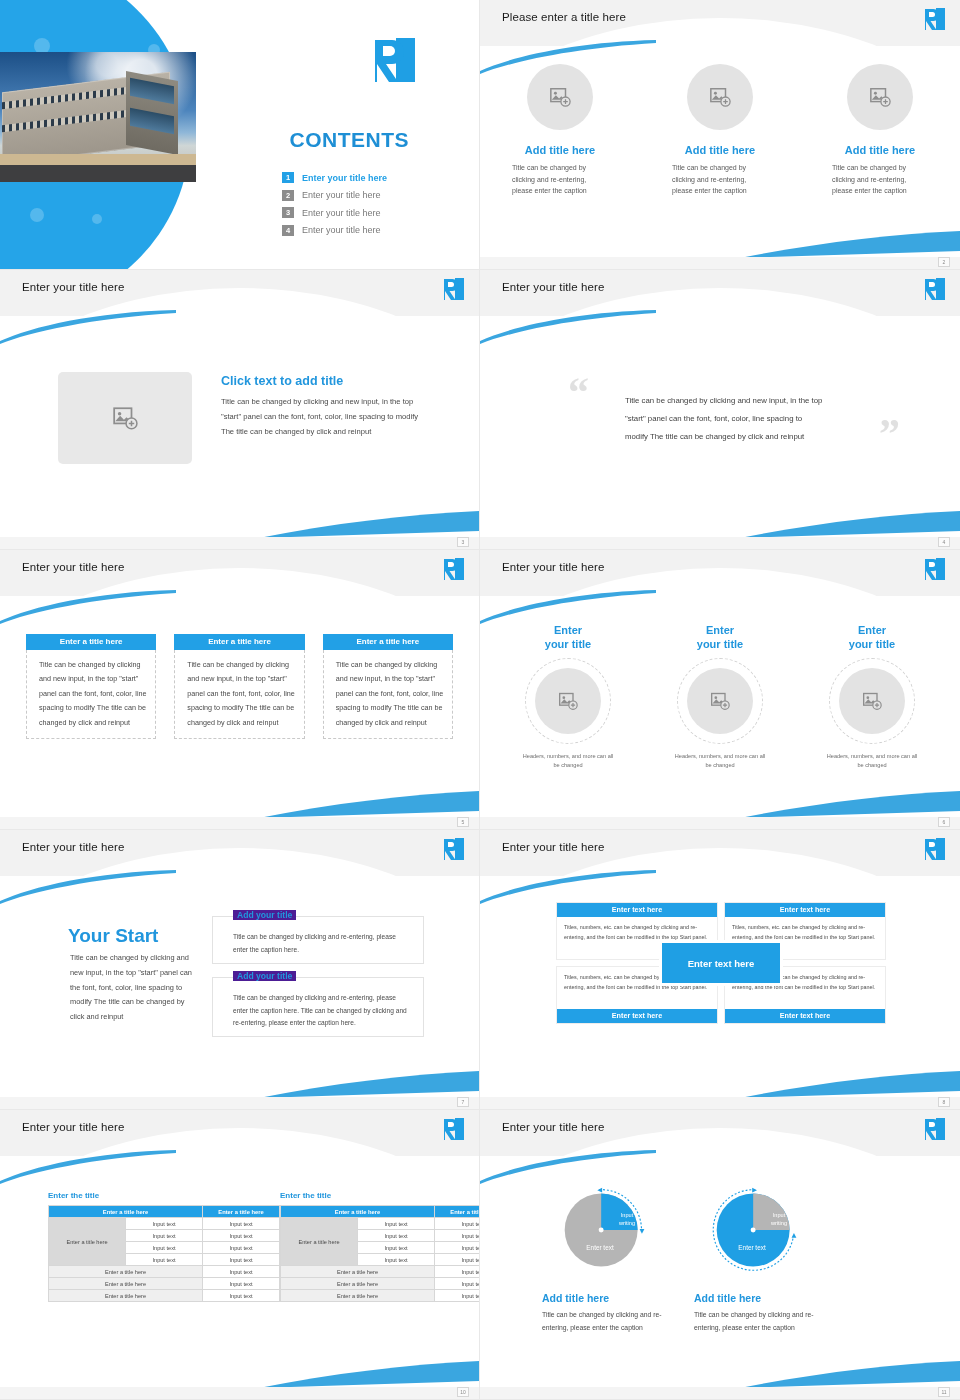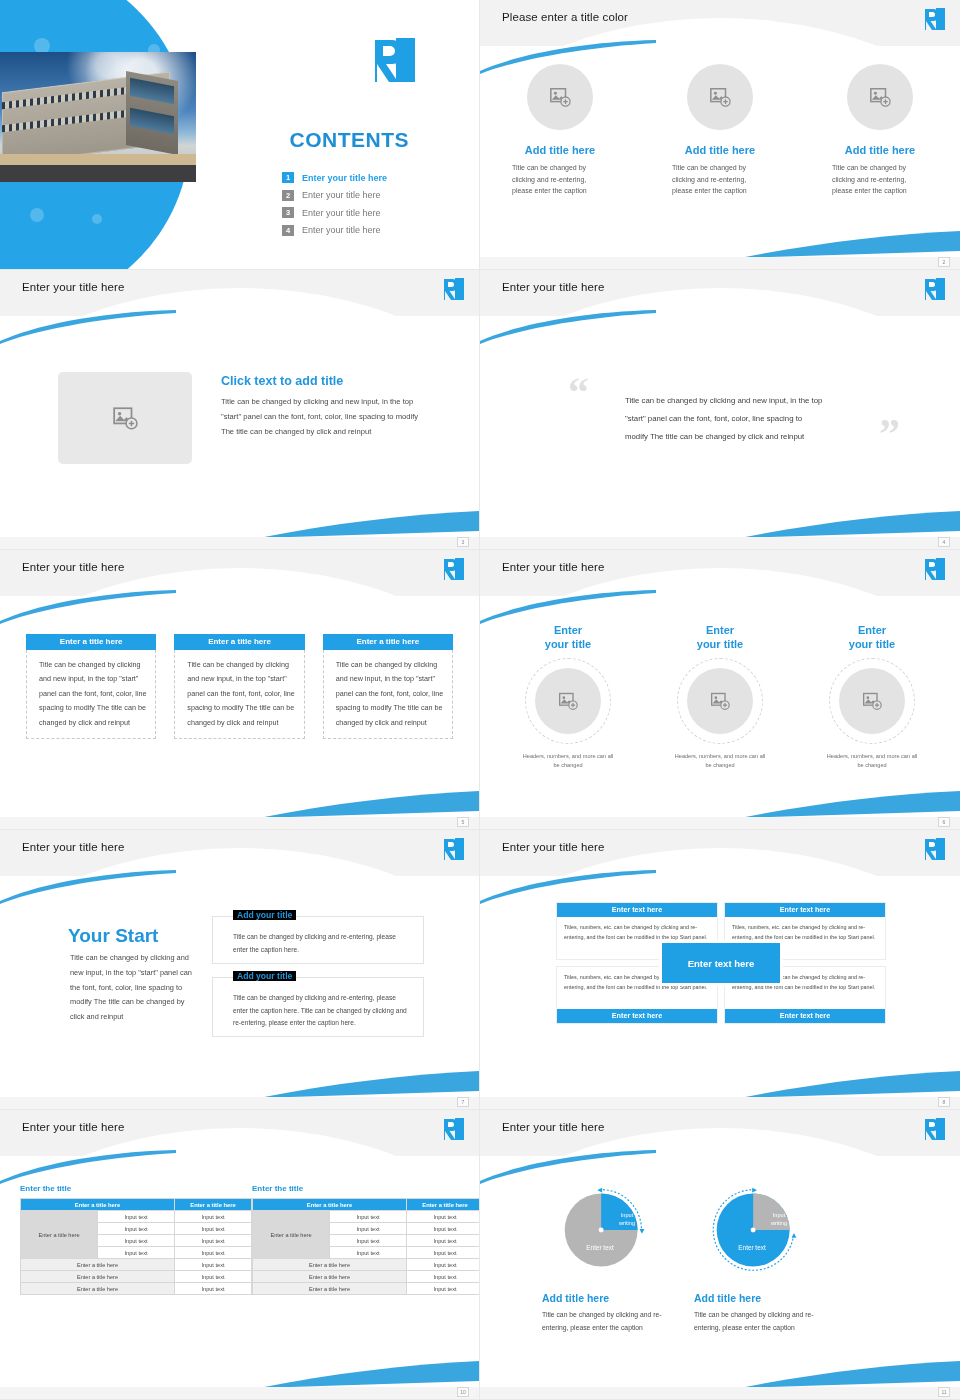--- a/index.html
+++ b/index.html
@@ -218,40 +218,40 @@
     background:#e3e3e3; display:flex; align-items:center; justify-content:center;
   }
   .ring-cap { margin-top: 8px; font-size: 5.6px; color:#6e6e6e; text-align:center; line-height:1.7; width: 92px;}
 
   
   .yt-title { position:absolute; left: 68px; top: 95px; font-size: 19px; font-weight:bold; color:#2196dd; }
   .yt-body { position:absolute; left: 70px; top: 121px; width: 122px; font-size: 7.4px; color:#4a4a4a; line-height:2.0; }
   .yt-box { position:absolute; border:1px solid #e2e2e2; }
   .yt-box1 { left: 212px; top: 86px; width: 212px; height: 48px; }
   .yt-box2 { left: 212px; top: 147px; width: 212px; height: 60px; }
-  .yt-box .bt { position:absolute; left: 20px; top: -7px; background:#000000; padding: 0 4px;
+  .yt-box .bt { position:absolute; left: 20px; top: -7px; background:#4c1d95; padding: 0 4px;
                 font-size: 8.6px; font-weight:bold; color:#2196dd; }
   .yt-box .bd { padding: 14px 12px 0 20px; font-size: 6.6px; color:#4a4a4a; line-height:1.9; }
 
   
   .grid4 { position:absolute; left: 76px; top: 72px; width: 330px; }
   .g-row { display:flex; gap: 6px; }
   .g-cell { flex:1; border:1px solid #ececec; background:#fff; }
   .g-bar { height: 14px; background:#22a0e6; color:#fff; font-size:7.2px; font-weight:bold;
            line-height:14px; text-align:center; }
   .g-txt { padding: 5px 7px 5px 7px; font-size: 5.4px; color:#4c4c4c; line-height:1.85; min-height: 42px; }
   .g-center {
     position:absolute; left: 50%; top: 50%; transform: translate(-50%,-50%);
     width: 124px; height: 46px; background:#1f9fe4; border: 3px solid #fff;
     color:#fff; font-size: 9.5px; font-weight:bold;
     display:flex; align-items:center; justify-content:center;
   }
 
   
-  .tbl-wrap { position:absolute; top: 74px; width: 232px; }
+  .tbl-wrap { position:absolute; top: 81px; width: 232px; margin-left: 28px; }
   .tbl-wrap.left { left: 20px; }
   .tbl-wrap.right { left: 252px; }
   .tbl-cap { font-size: 8px; font-weight:bold; color:#2196dd; margin-bottom: 5px; }
   table.t { border-collapse: collapse; width: 100%; table-layout: fixed; }
   table.t th, table.t td {
     border: 1px solid #d7d7d7; font-size: 5.6px; color:#4a4a4a;
     text-align:center; height: 12px; padding:0 1px;
   }
   table.t th { background:#22a0e6; color:#fff; font-weight:bold; font-size:5.8px; }
   td.side { background:#d9d9d9; }
@@ -316,21 +316,21 @@
         <div class="toc-num">4</div>
         <div class="toc-label">Enter your title here</div>
       </div>
     </div>
   </div>
 
   <div class="slide col2">
     <div class="hdr-band">
         <div class="hdr-curve"></div>
       </div>
-    <div class="hdr-title">Please enter a title color</div>
+    <div class="hdr-title">Please enter a title here</div>
     <div class="logo">
       <svg viewBox="0 0 22 24">
           <rect x="12" y="1" width="9" height="22" fill="#1f9fe4"></rect>
           <path d="M1 2 h8.5 a6 6 0 0 1 0 12 h-3 l6 9 h-4.5 L2 14 v9 H1 Z" fill="#1f9fe4"></path>
           <path d="M5 5 h3.5 a2.5 2.5 0 0 1 0 5 H5 Z" fill="#fff"></path>
         </svg>
     </div>
     <div class="swoosh-tl">
       <svg width="180" height="34" viewBox="0 0 180 34">
           <path d="M0 33 C30 18 95 2 180 0 L180 3 C96 8 34 22 4 34 Z" fill="#3aa6e0"></path>

